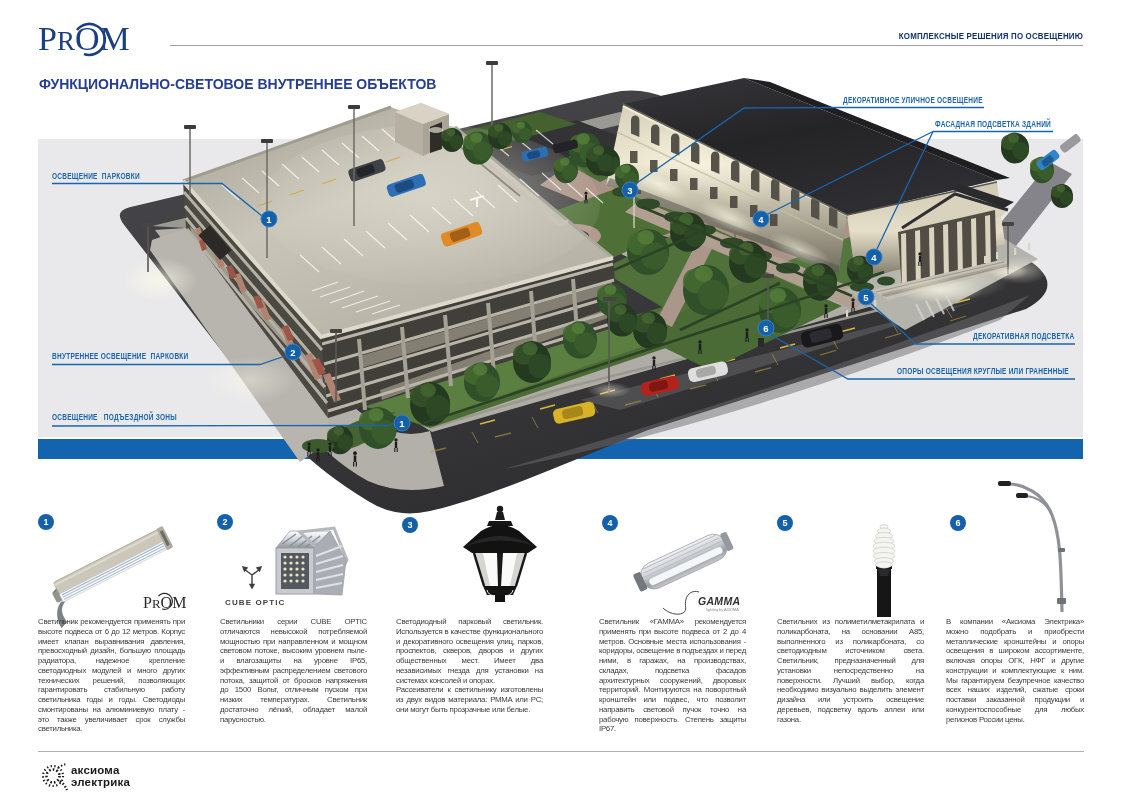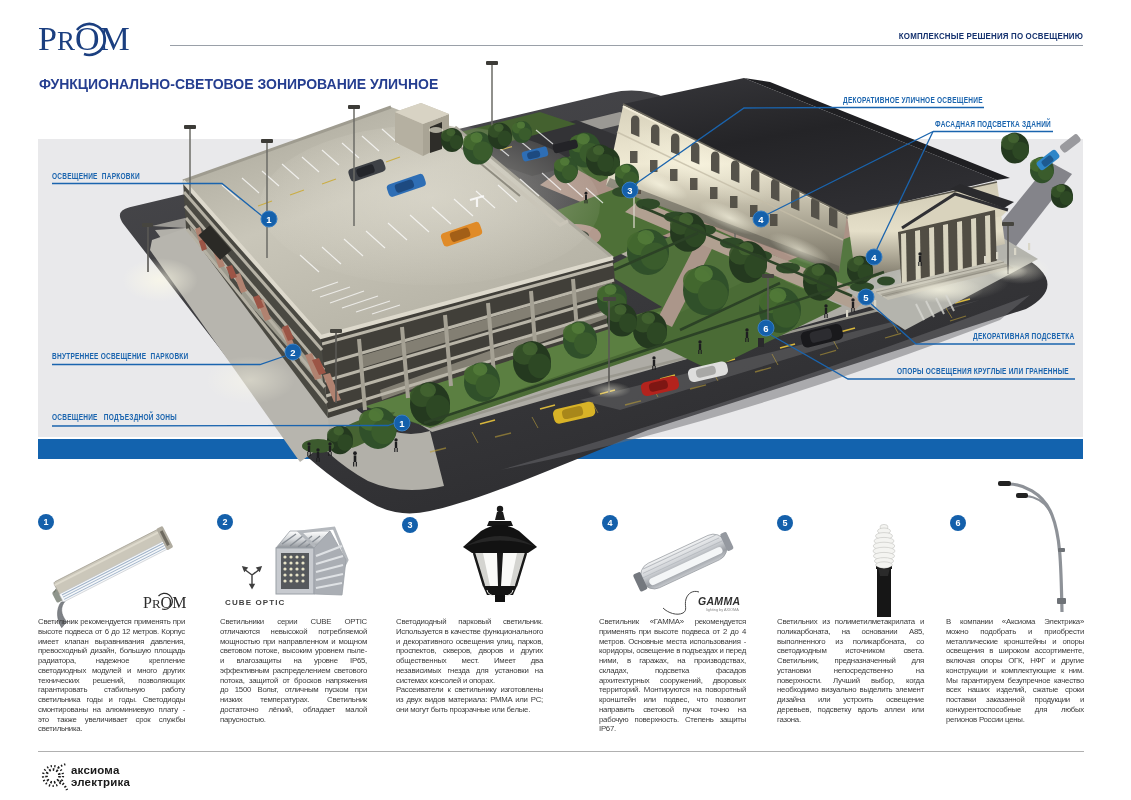--- a/index.html
+++ b/index.html
@@ -16,21 +16,21 @@
 <svg width="100" height="50" viewBox="0 0 100 50">
   <text x="0" y="42" font-family="Liberation Serif, serif" font-size="34" fill="#1b3f80">P<tspan font-size="27">R</tspan>OM</text>
   <path d="M 39 22 A 15.5 15.5 0 1 1 46 46" fill="none" stroke="#1b3f80" stroke-width="2.6"></path>
 </svg>
 </div>
 
 <div class="abs" style="left:170px;top:45px;width:913px;height:1px;background:#9aa0a8;"></div>
 
 <div class="abs" style="left:0;top:31px;width:1083px;text-align:right;font-size:9px;font-weight:bold;color:#14316e;letter-spacing:0.2px;transform:scaleX(0.88);transform-origin:100% 0;">КОМПЛЕКСНЫЕ РЕШЕНИЯ ПО ОСВЕЩЕНИЮ</div>
 
-<div class="abs" style="left:39px;top:76px;font-size:14px;font-weight:bold;color:#253e90;letter-spacing:0px;">ФУНКЦИОНАЛЬНО-СВЕТОВОЕ ЗОНИРОВАНИЕ УЛИЧНОЕ</div>
+<div class="abs" style="left:39px;top:76px;font-size:14px;font-weight:bold;color:#253e90;letter-spacing:0px;">ФУНКЦИОНАЛЬНО-СВЕТОВОЕ ВНУТРЕННЕЕ ОБЪЕКТОВ</div>
 
 <div class="abs" style="left:38px;top:139px;width:1045px;height:298px;background:#e9e9eb;"></div>
 
 <div class="abs" style="left:38px;top:439px;width:1045px;height:20px;background:#1363ae;"></div>
 
 <svg class="abs" style="left:0;top:0;" width="1131" height="800" viewBox="0 0 1131 800">
 <defs>
   <linearGradient id="asph" x1="0" y1="0" x2="0.6" y2="1">
     <stop offset="0" stop-color="#4a4a4e"></stop>
         <stop offset="0.55" stop-color="#3a3a3d"></stop>

